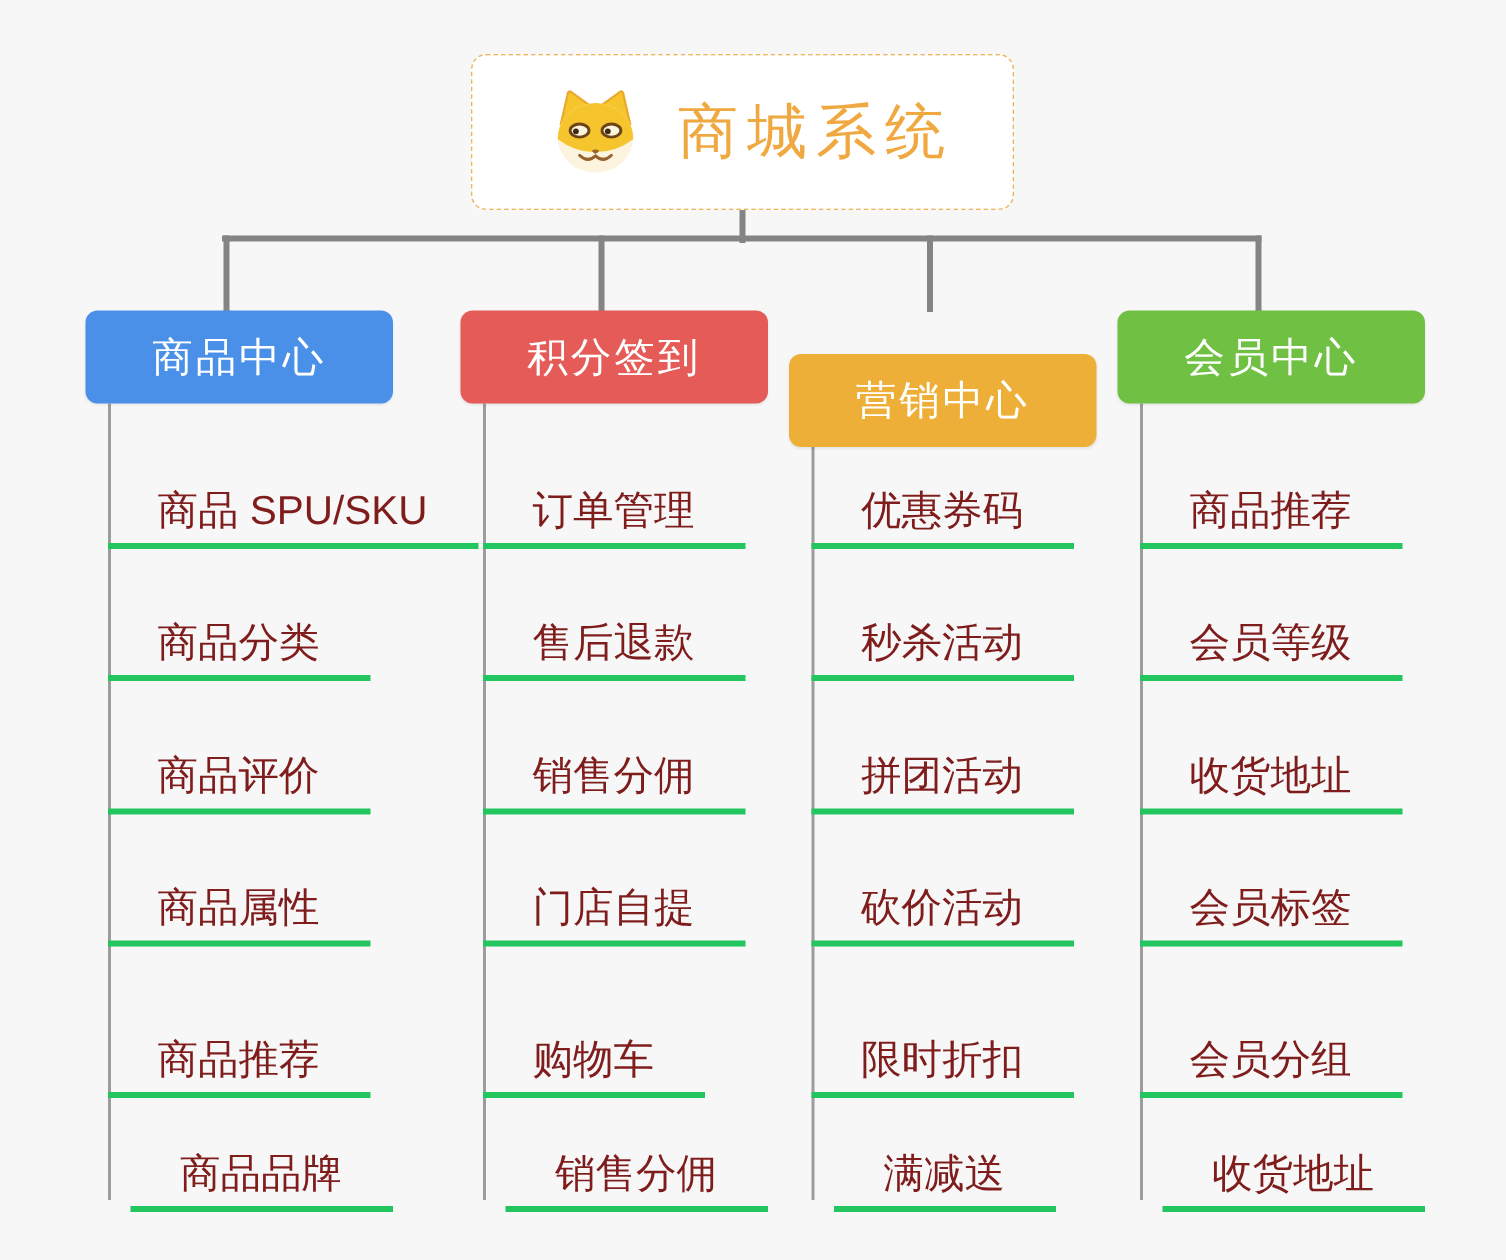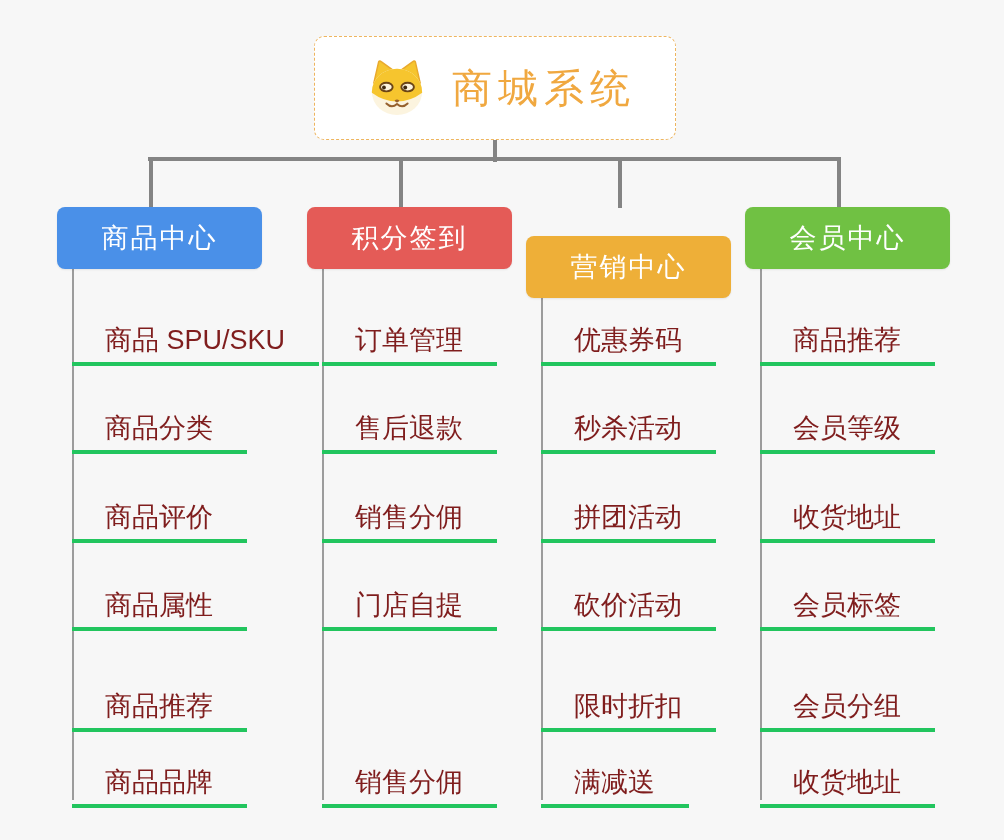--- a/index.html
+++ b/index.html
@@ -104,21 +104,21 @@
   }
   .c1 { left: 72px; }
   .c2 { left: 322px; text-align: right; }
   .c3 { left: 541px; }
   .c4 { left: 760px; }
   .r1 { top: 312px; }
   .r2 { top: 400px; }
   .r3 { top: 489px; }
   .r4 { top: 577px; }
   .r5 { top: 678px; }
-  .r6 { top: 754px; }
+  .r6 { top: 754px; margin-left: 15px; }
 </style>
 </head>
 <body>
 
 <div class="canvas">
 
   <div class="conn conn-root-stub"></div>
   <div class="conn conn-bus"></div>
   <div class="conn conn-stub stub-1"></div>
   <div class="conn conn-stub stub-2"></div>
@@ -157,20 +157,21 @@
   <div class="leaf c1 r2">商品分类</div>
   <div class="leaf c1 r3">商品评价</div>
   <div class="leaf c1 r4">商品属性</div>
   <div class="leaf c1 r5">商品推荐</div>
   <div class="leaf c1 r6">商品品牌</div>
 
   <div class="leaf c2 r1">订单管理</div>
   <div class="leaf c2 r2">售后退款</div>
   <div class="leaf c2 r3">销售分佣</div>
   <div class="leaf c2 r4">门店自提</div>
+  <div class="leaf c2 r5">购物车</div>
   <div class="leaf c2 r6">销售分佣</div>
 
   <div class="leaf c3 r1">优惠券码</div>
   <div class="leaf c3 r2">秒杀活动</div>
   <div class="leaf c3 r3">拼团活动</div>
   <div class="leaf c3 r4">砍价活动</div>
   <div class="leaf c3 r5">限时折扣</div>
   <div class="leaf c3 r6">满减送</div>
 
   <div class="leaf c4 r1">商品推荐</div>

